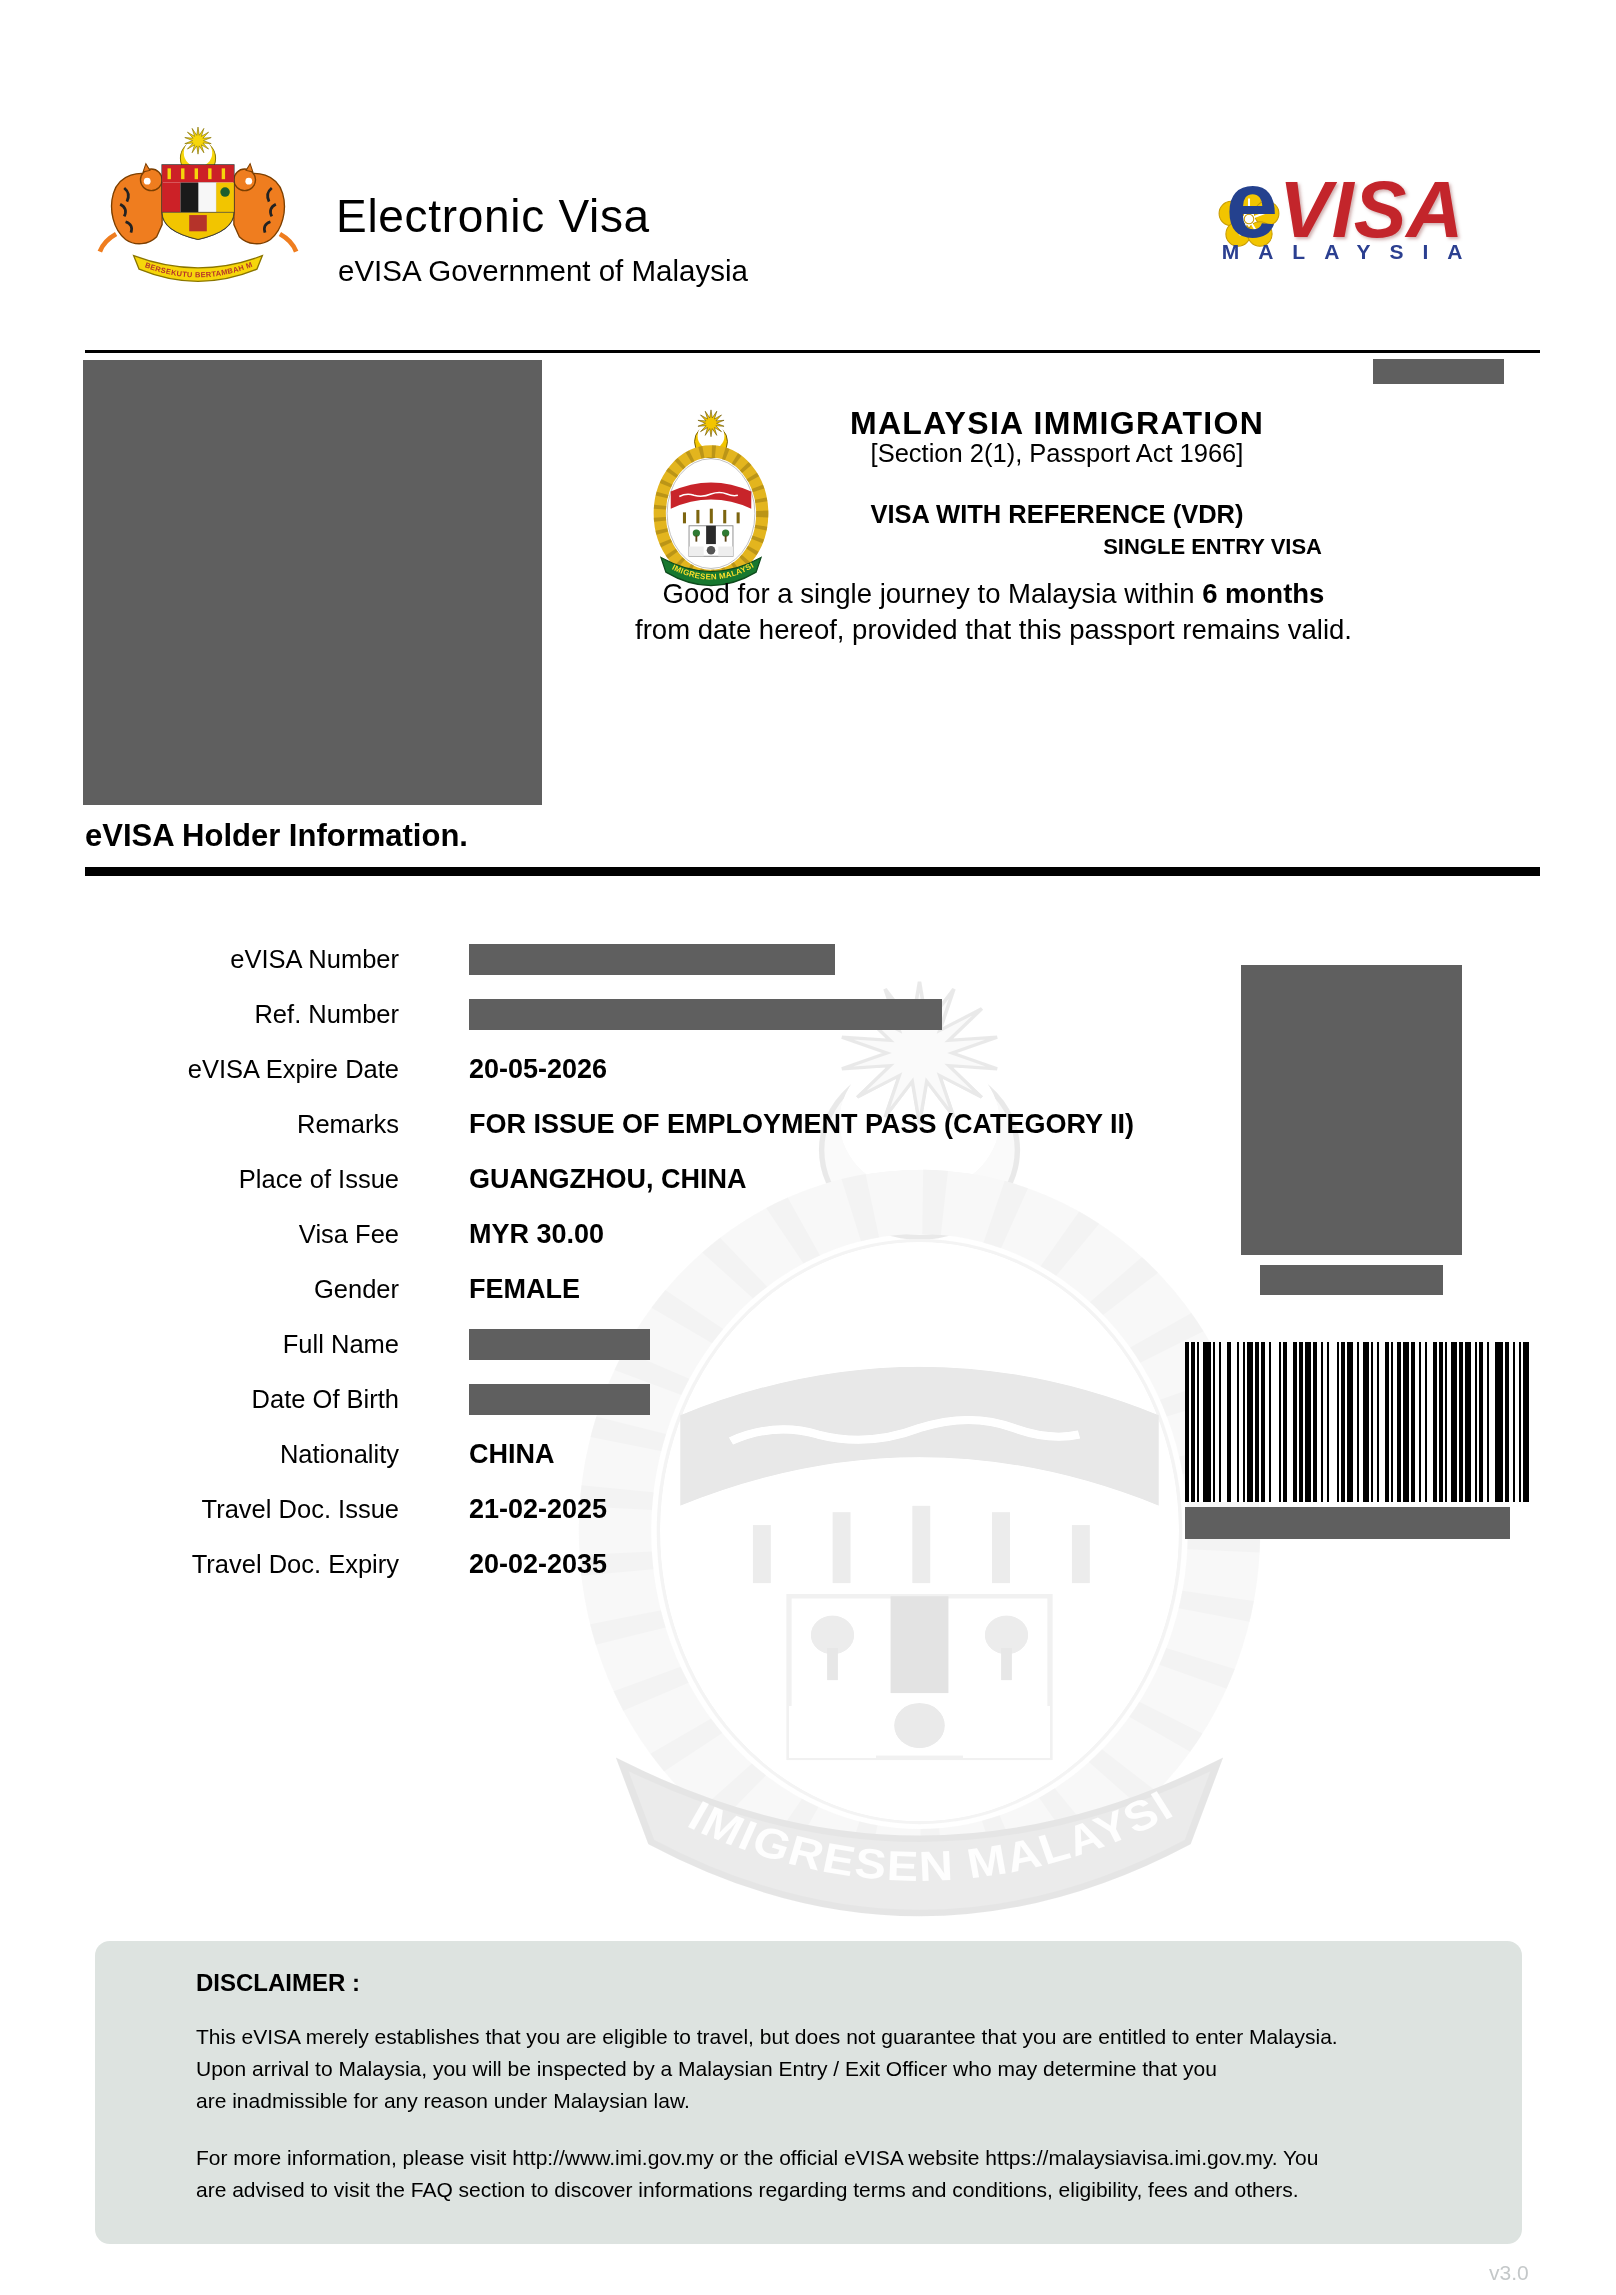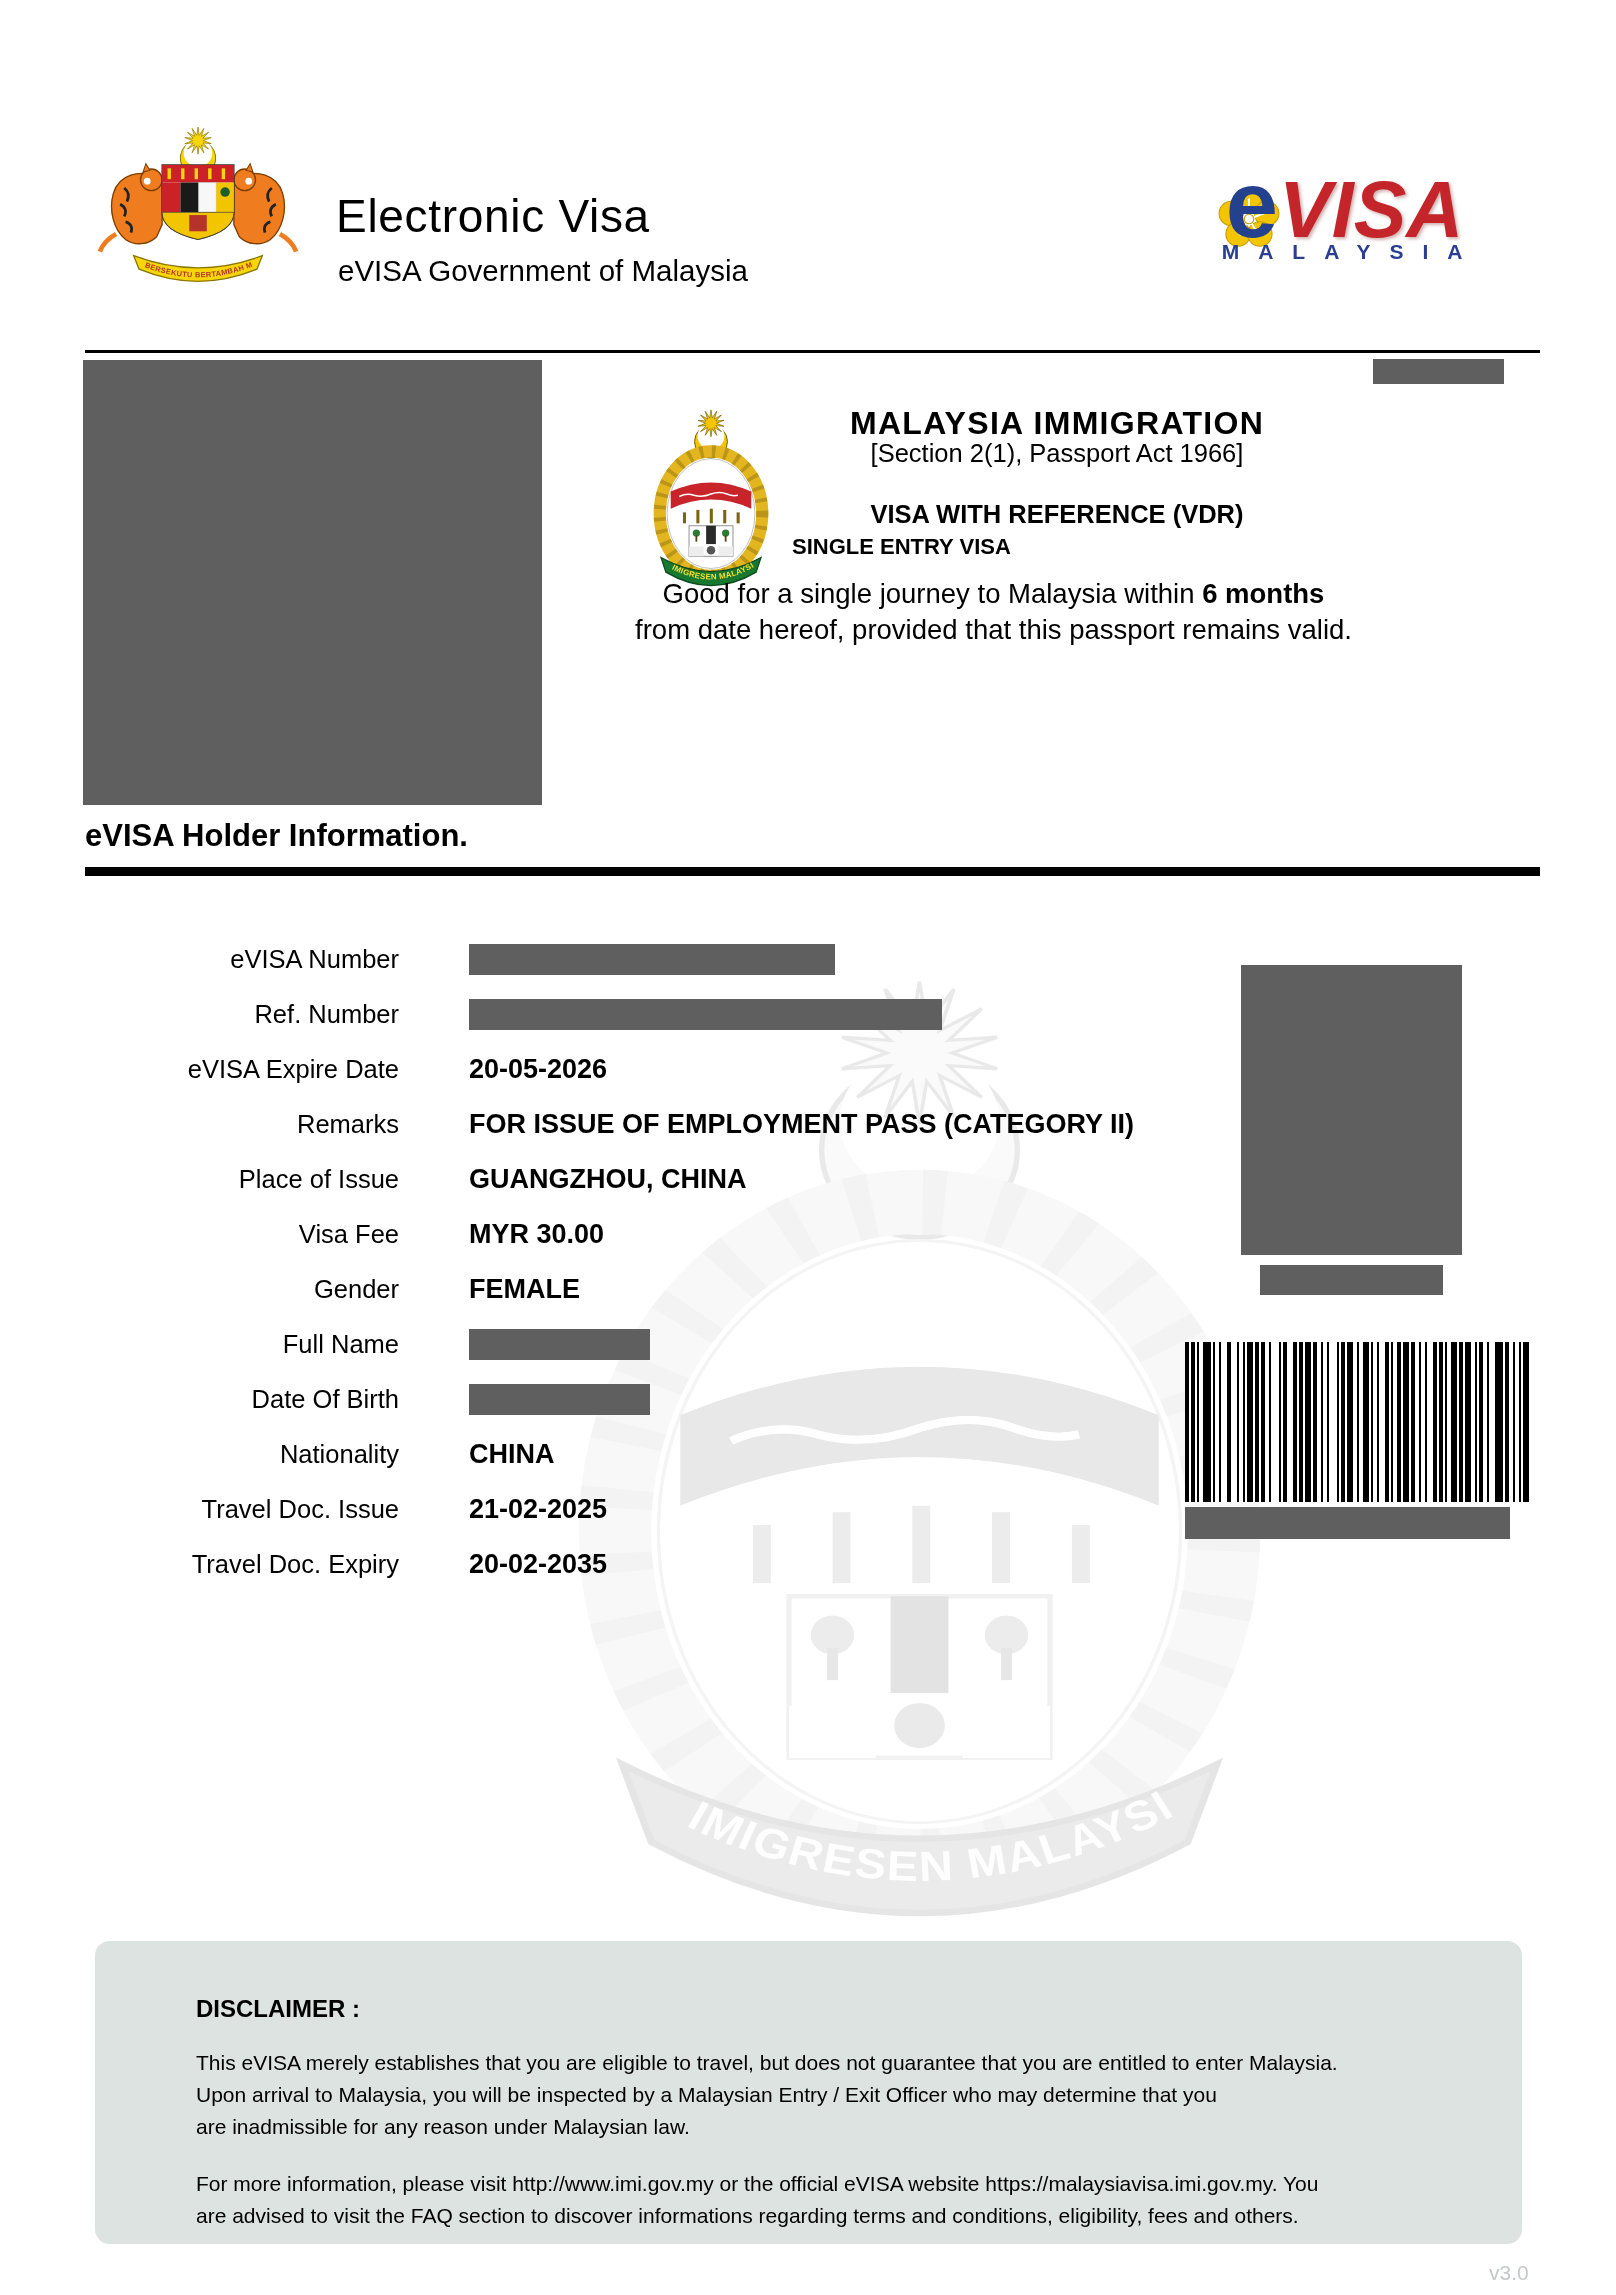--- a/index.html
+++ b/index.html
@@ -24,42 +24,42 @@
   .divider2{left:85px;top:867px;width:1455px;height:8.7px;background:#000;}
 
   .redacted{background:#5f5f5f;}
   #photo-left{left:83px;top:360px;width:459px;height:445px;}
   #topright-bar{left:1373px;top:359px;width:131px;height:25px;}
 
   #imm-emblem{left:650px;top:400px;width:122px;height:193px;}
   #imm-heading{left:792px;top:407px;width:530px;text-align:center;font-size:32px;font-weight:bold;letter-spacing:1.3px;line-height:1;}
   #imm-subheading{left:792px;top:439px;width:530px;text-align:center;font-size:25.5px;line-height:1.1;}
   #imm-visa-type{left:792px;top:502px;width:530px;text-align:center;font-size:25.5px;font-weight:bold;line-height:1;}
-  #imm-entry-type{left:792px;top:536px;width:530px;text-align:left;font-size:22px;font-weight:bold;line-height:1;}
+  #imm-entry-type{left:792px;top:536px;width:530px;text-align:right;font-size:22px;font-weight:bold;line-height:1;}
   #good-for{left:188px;top:576px;width:1611px;text-align:center;font-size:27.5px;line-height:36px;}
 
   #holder-title{left:85px;top:820px;font-size:31px;font-weight:bold;line-height:1;}
 
   #rows{left:95px;top:932px;width:1141px;}
   .row{display:flex;align-items:center;height:55px;}
   .rlabel{width:304px;text-align:right;font-size:25.5px;}
   .rvalue{margin-left:70px;font-size:27px;font-weight:bold;white-space:nowrap;}
   .rbar{height:31px;background:#5f5f5f;}
 
   #photo-right{left:1241px;top:965px;width:221px;height:290px;}
   #bar-under-photo{left:1260px;top:1265px;width:183px;height:29.5px;}
   #barcode{left:1185px;top:1342px;width:346px;height:160px;background:#fff;overflow:hidden;white-space:nowrap;font-size:0;}
   #barcode .bar{display:inline-block;height:160px;vertical-align:top;}
   #bar-under-barcode{left:1185px;top:1507px;width:325px;height:32px;}
 
   #watermark{left:557px;top:956px;width:725px;height:970px;opacity:.13;
              filter:grayscale(1) brightness(1.15);pointer-events:none;}
 
   #disclaimer-box{left:95px;top:1941px;width:1427px;height:303px;background:#dde3e0;
-        border-radius:14.8px;box-sizing:border-box;padding:56px 81px 0 101px;}
+        border-radius:14.8px;box-sizing:border-box;padding:30px 81px 0 101px;}
   #disclaimer-title{font-size:24px;font-weight:bold;line-height:1;}
   .disc-para{margin-top:25.5px;font-size:21px;line-height:32px;}
   #version{left:1489px;top:2262px;font-size:21px;color:#c4c8c9;line-height:1;}
 </style>
 </head>
 <body>
 
 <svg width="0" height="0" style="position:absolute">
   <defs>
     <symbol id="sym-imm-emblem" viewBox="0 0 200 300">

